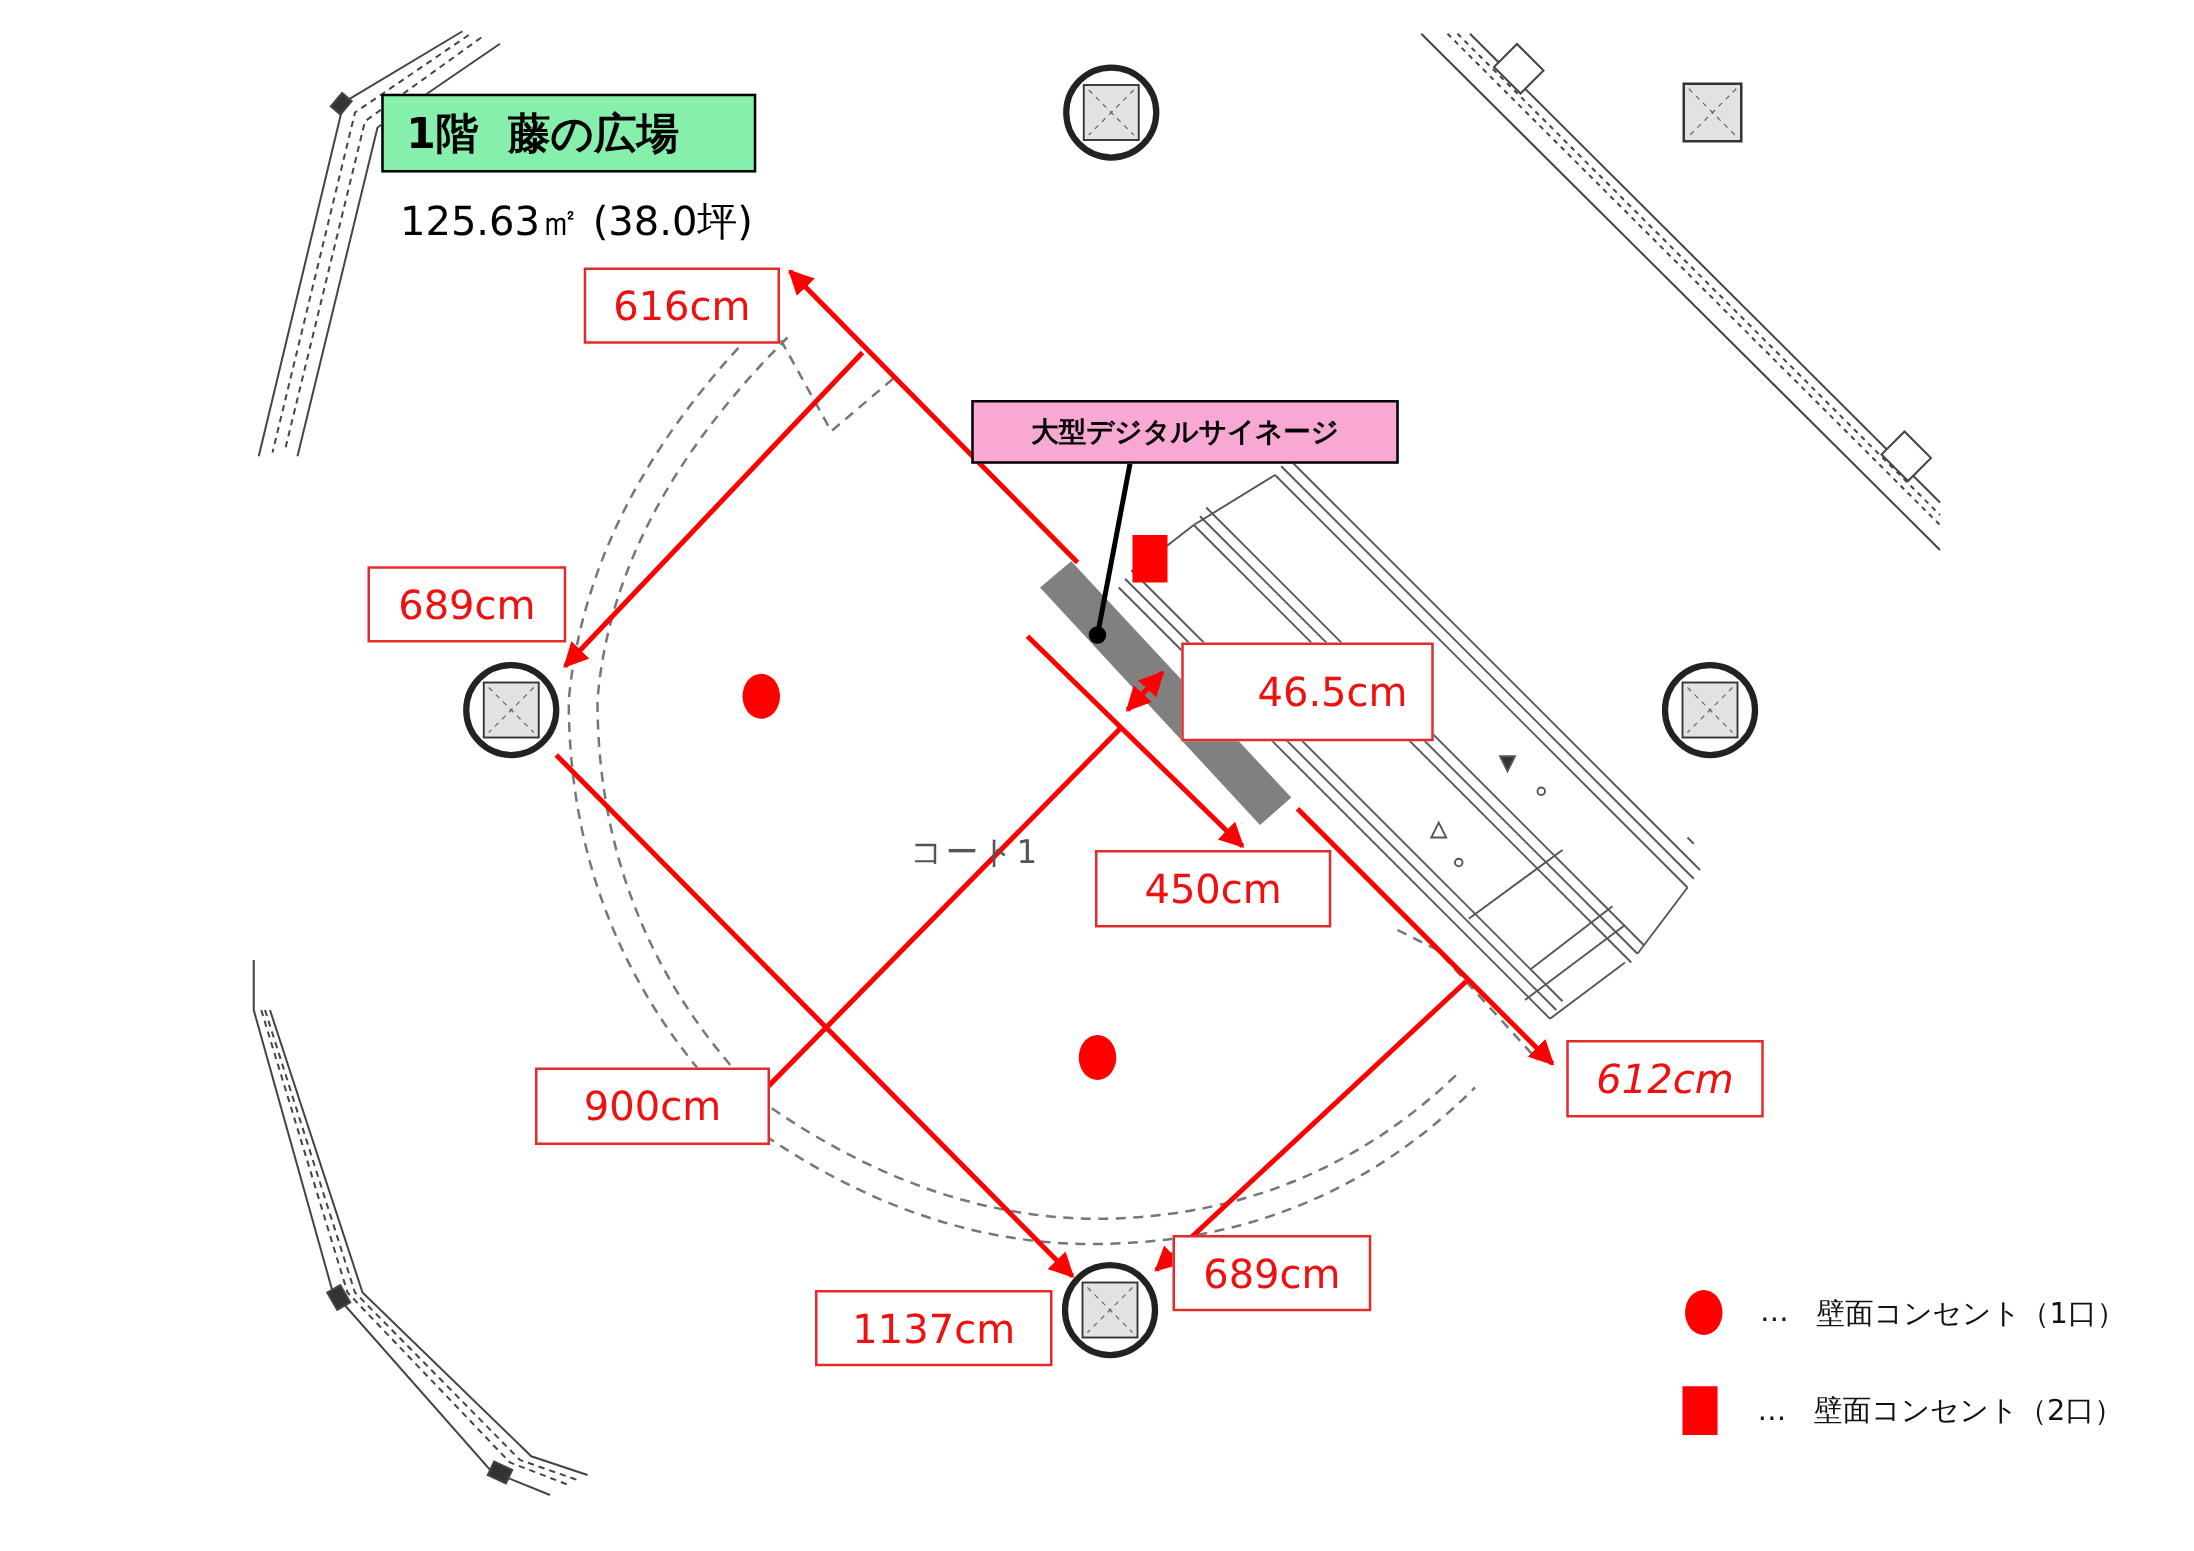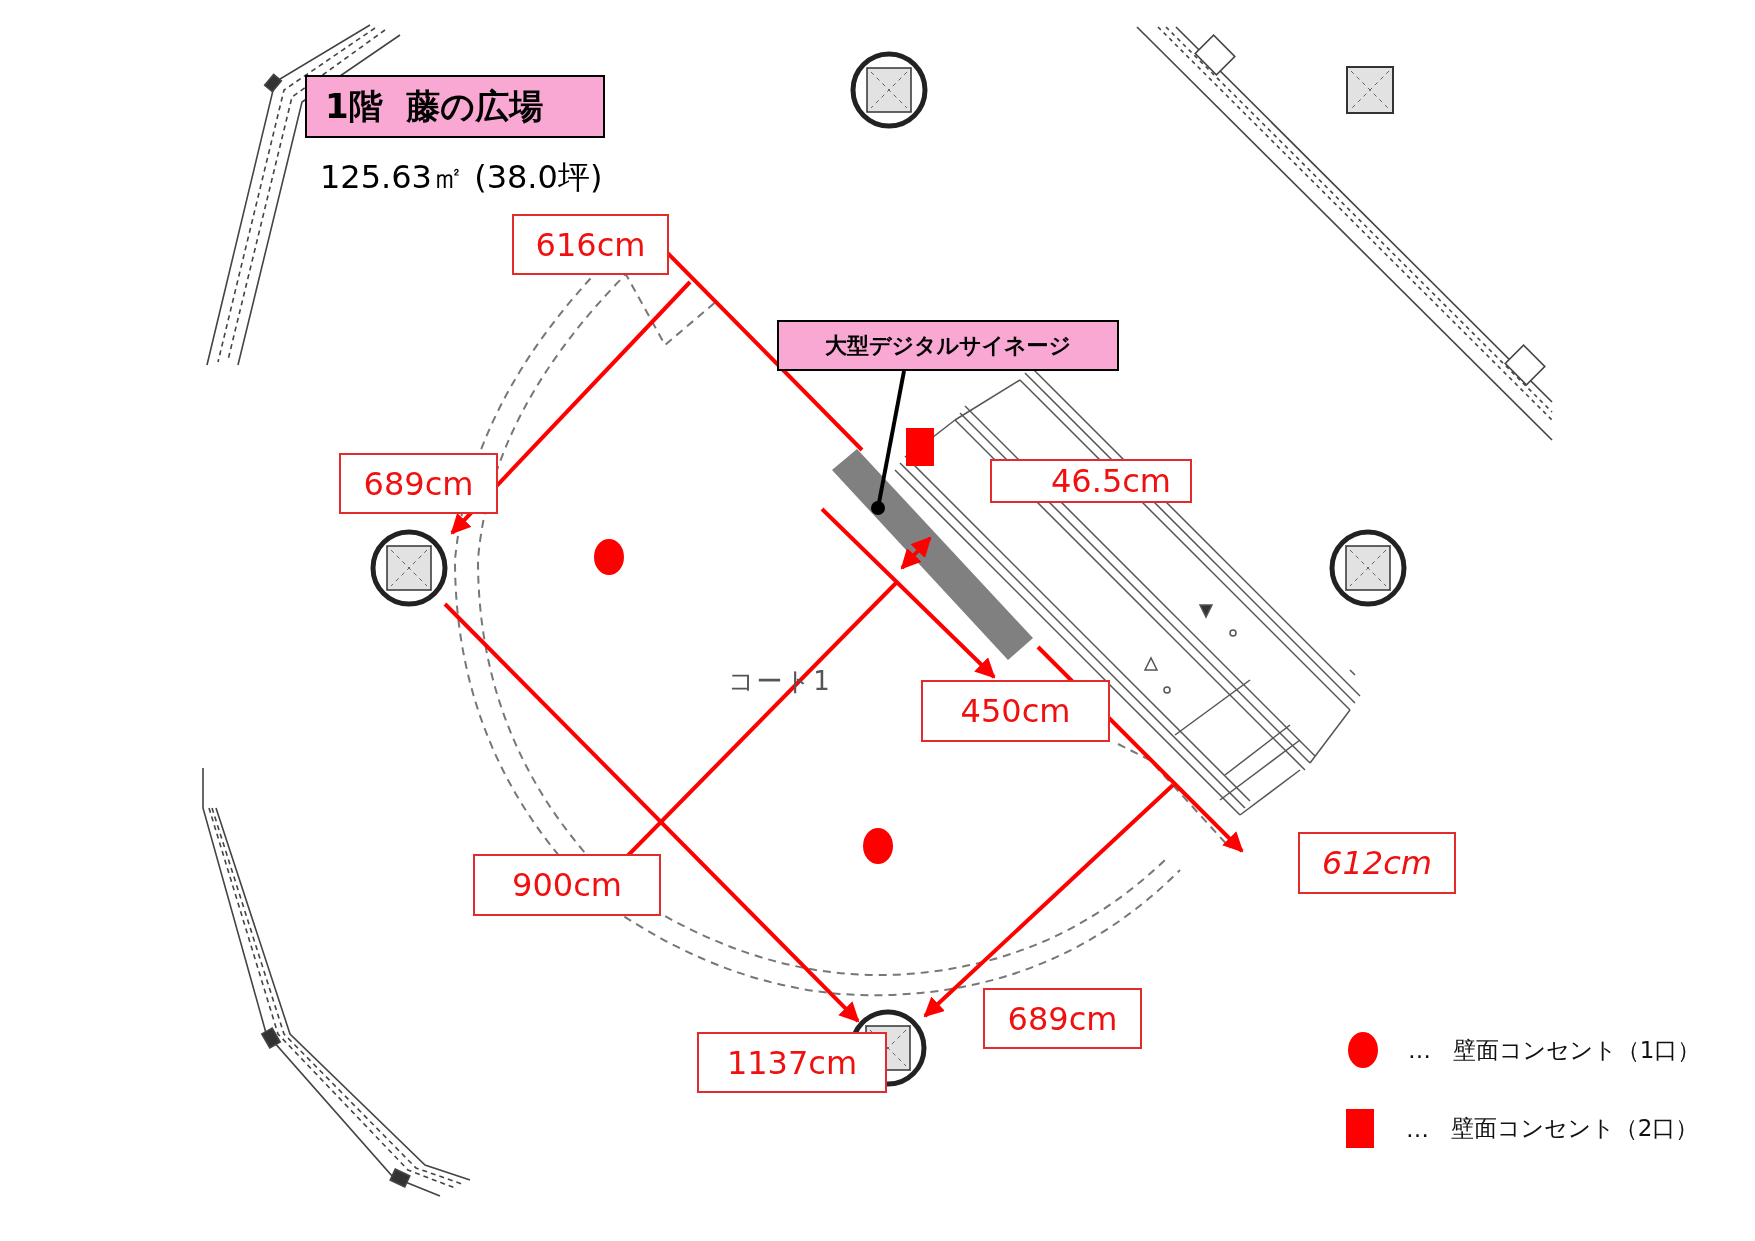--- a/index.html
+++ b/index.html
@@ -1,26 +1,26 @@
 <!DOCTYPE html>
 <html><head>
 <meta charset="utf-8">
 <style>
   html, body { margin: 0; padding: 0; background: #ffffff; }
   body { width: 1755px; height: 1241px; position: relative; overflow: hidden;
          font-family: "DejaVu Sans", "Liberation Sans", sans-serif; }
   #plan { position: absolute; left: 0; top: 0; width: 1755px; height: 1241px; }
   .abs { position: absolute; }
   .title-box { left: 305px; top: 75px; width: 300px; height: 63px; border: 2px solid #000;
-               box-sizing: border-box; background: #f9a8d4; display: flex; align-items: center;
+               box-sizing: border-box; background: #86efac; display: flex; align-items: center;
                padding-left: 18px; font-weight: bold; font-size: 34px; color: #000; white-space: pre; }
   .area-text { left: 320px; top: 156px; font-size: 32px; color: #000; white-space: nowrap; }
   .dim { position: absolute; border: 2px solid #e32b2b; background: #fff; color: #f01010;
          font-size: 32px; box-sizing: border-box; display: flex; align-items: center;
-         justify-content: center; white-space: nowrap; margin-left: 45px; }
+         justify-content: center; white-space: nowrap; }
   .sign-label { left: 777px; top: 320px; width: 342px; height: 51px; border: 2px solid #000;
                 box-sizing: border-box; background: #f9a8d4; display: flex; align-items: center;
                 justify-content: center; font-weight: bold; font-size: 22px; color: #000; white-space: nowrap; }
   .court-label { left: 706px; top: 664px; font-size: 26px; color: #555; letter-spacing: 2px; white-space: nowrap; margin-left: 22px; }
   .legend-item { position: absolute; display: flex; align-items: center; font-size: 23px; color: #111; white-space: nowrap; }
   .legend-dot { width: 30px; height: 36px; border-radius: 50%; background: #ff0000; margin-right: 30px; }
   .legend-rect { width: 28px; height: 39px; background: #ff0000; margin-right: 32px; }
   .legend-dots { margin-right: 22px; }
 </style>
 </head>
@@ -155,21 +155,21 @@
 
 <div class="abs title-box">1階  藤の広場</div>
 <div class="abs area-text">125.63㎡ (38.0坪)</div>
 
 <div class="abs sign-label">大型デジタルサイネージ</div>
 
 <div class="abs court-label">コート1</div>
 
 <div class="dim" style="left:467px;top:214px;width:157px;height:61px;">616cm</div>
 <div class="dim" style="left:294px;top:453px;width:159px;height:61px;">689cm</div>
-<div class="dim" style="left:945px;top:459px;width:202px;height:44px;padding-left:40px;">46.5cm</div>
+<div class="dim" style="left:945px;top:514px;width:202px;height:79px;padding-left:40px;">46.5cm</div>
 <div class="dim" style="left:876px;top:680px;width:189px;height:62px;">450cm</div>
 <div class="dim" style="left:1253px;top:832px;width:158px;height:62px;font-style:italic;">612cm</div>
 <div class="dim" style="left:428px;top:854px;width:188px;height:62px;">900cm</div>
 <div class="dim" style="left:938px;top:988px;width:159px;height:61px;">689cm</div>
 <div class="dim" style="left:652px;top:1032px;width:190px;height:61px;">1137cm</div>
 
 <div class="legend-item" style="left:1348px;top:1032px;">
   <span class="legend-dot"></span>
   <span class="legend-dots">…</span>
   <span>壁面コンセント（1口）</span>

